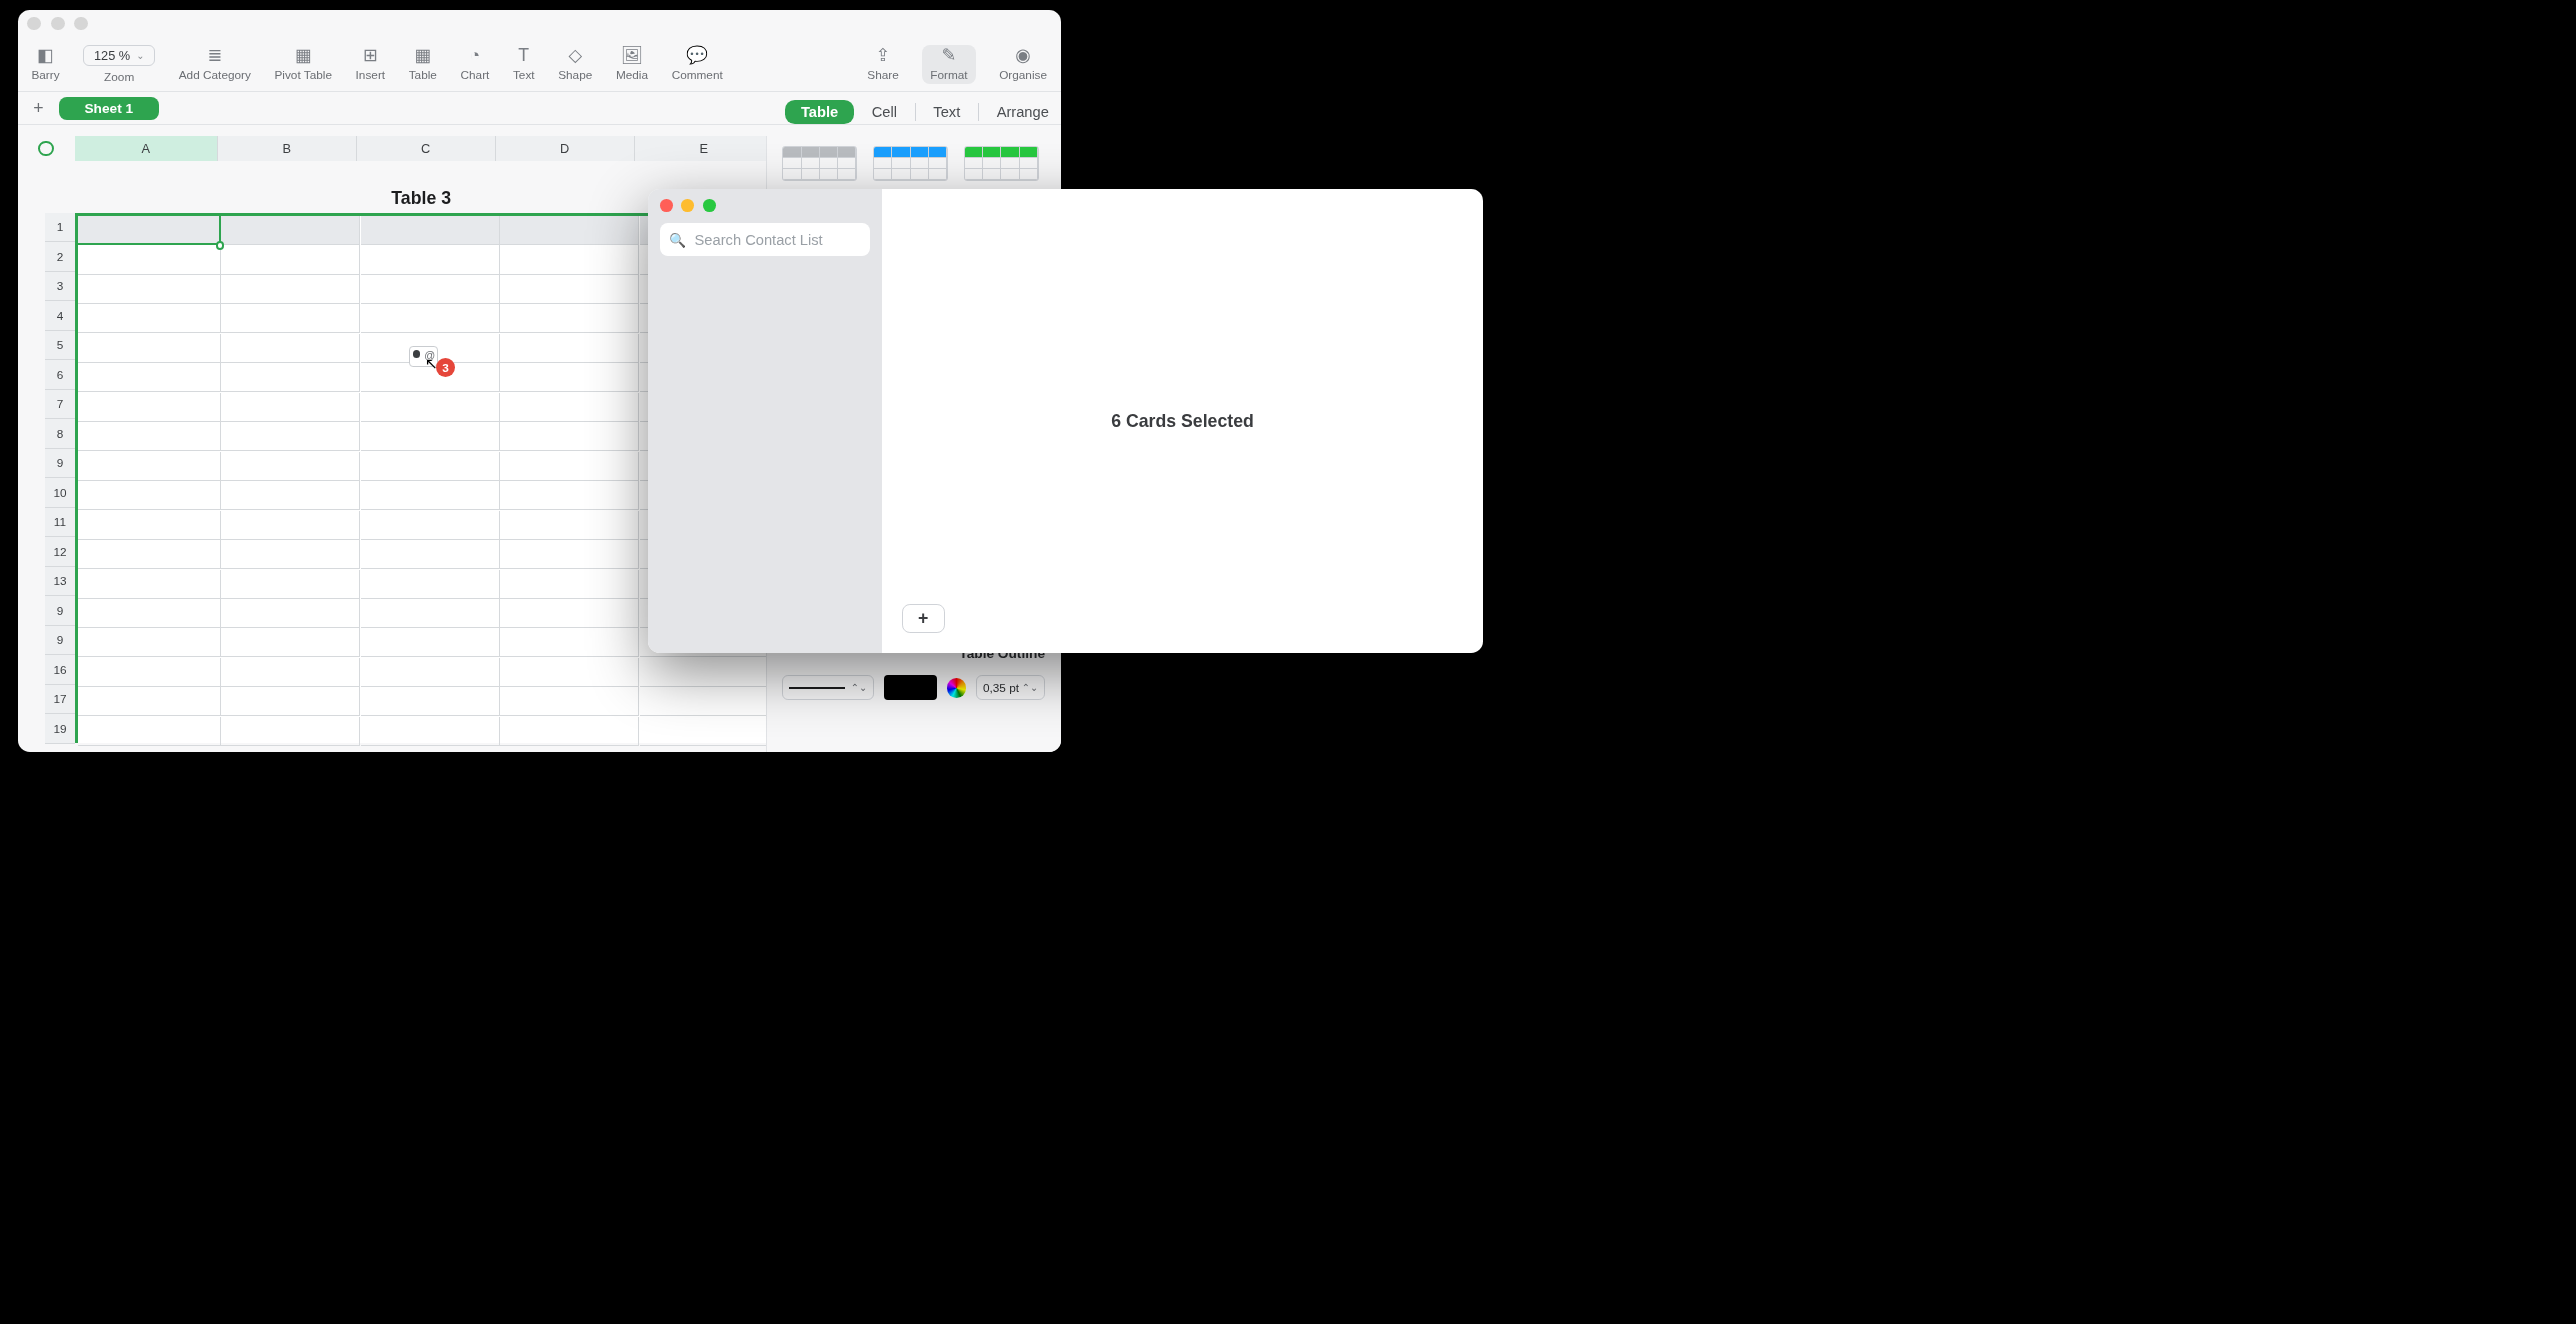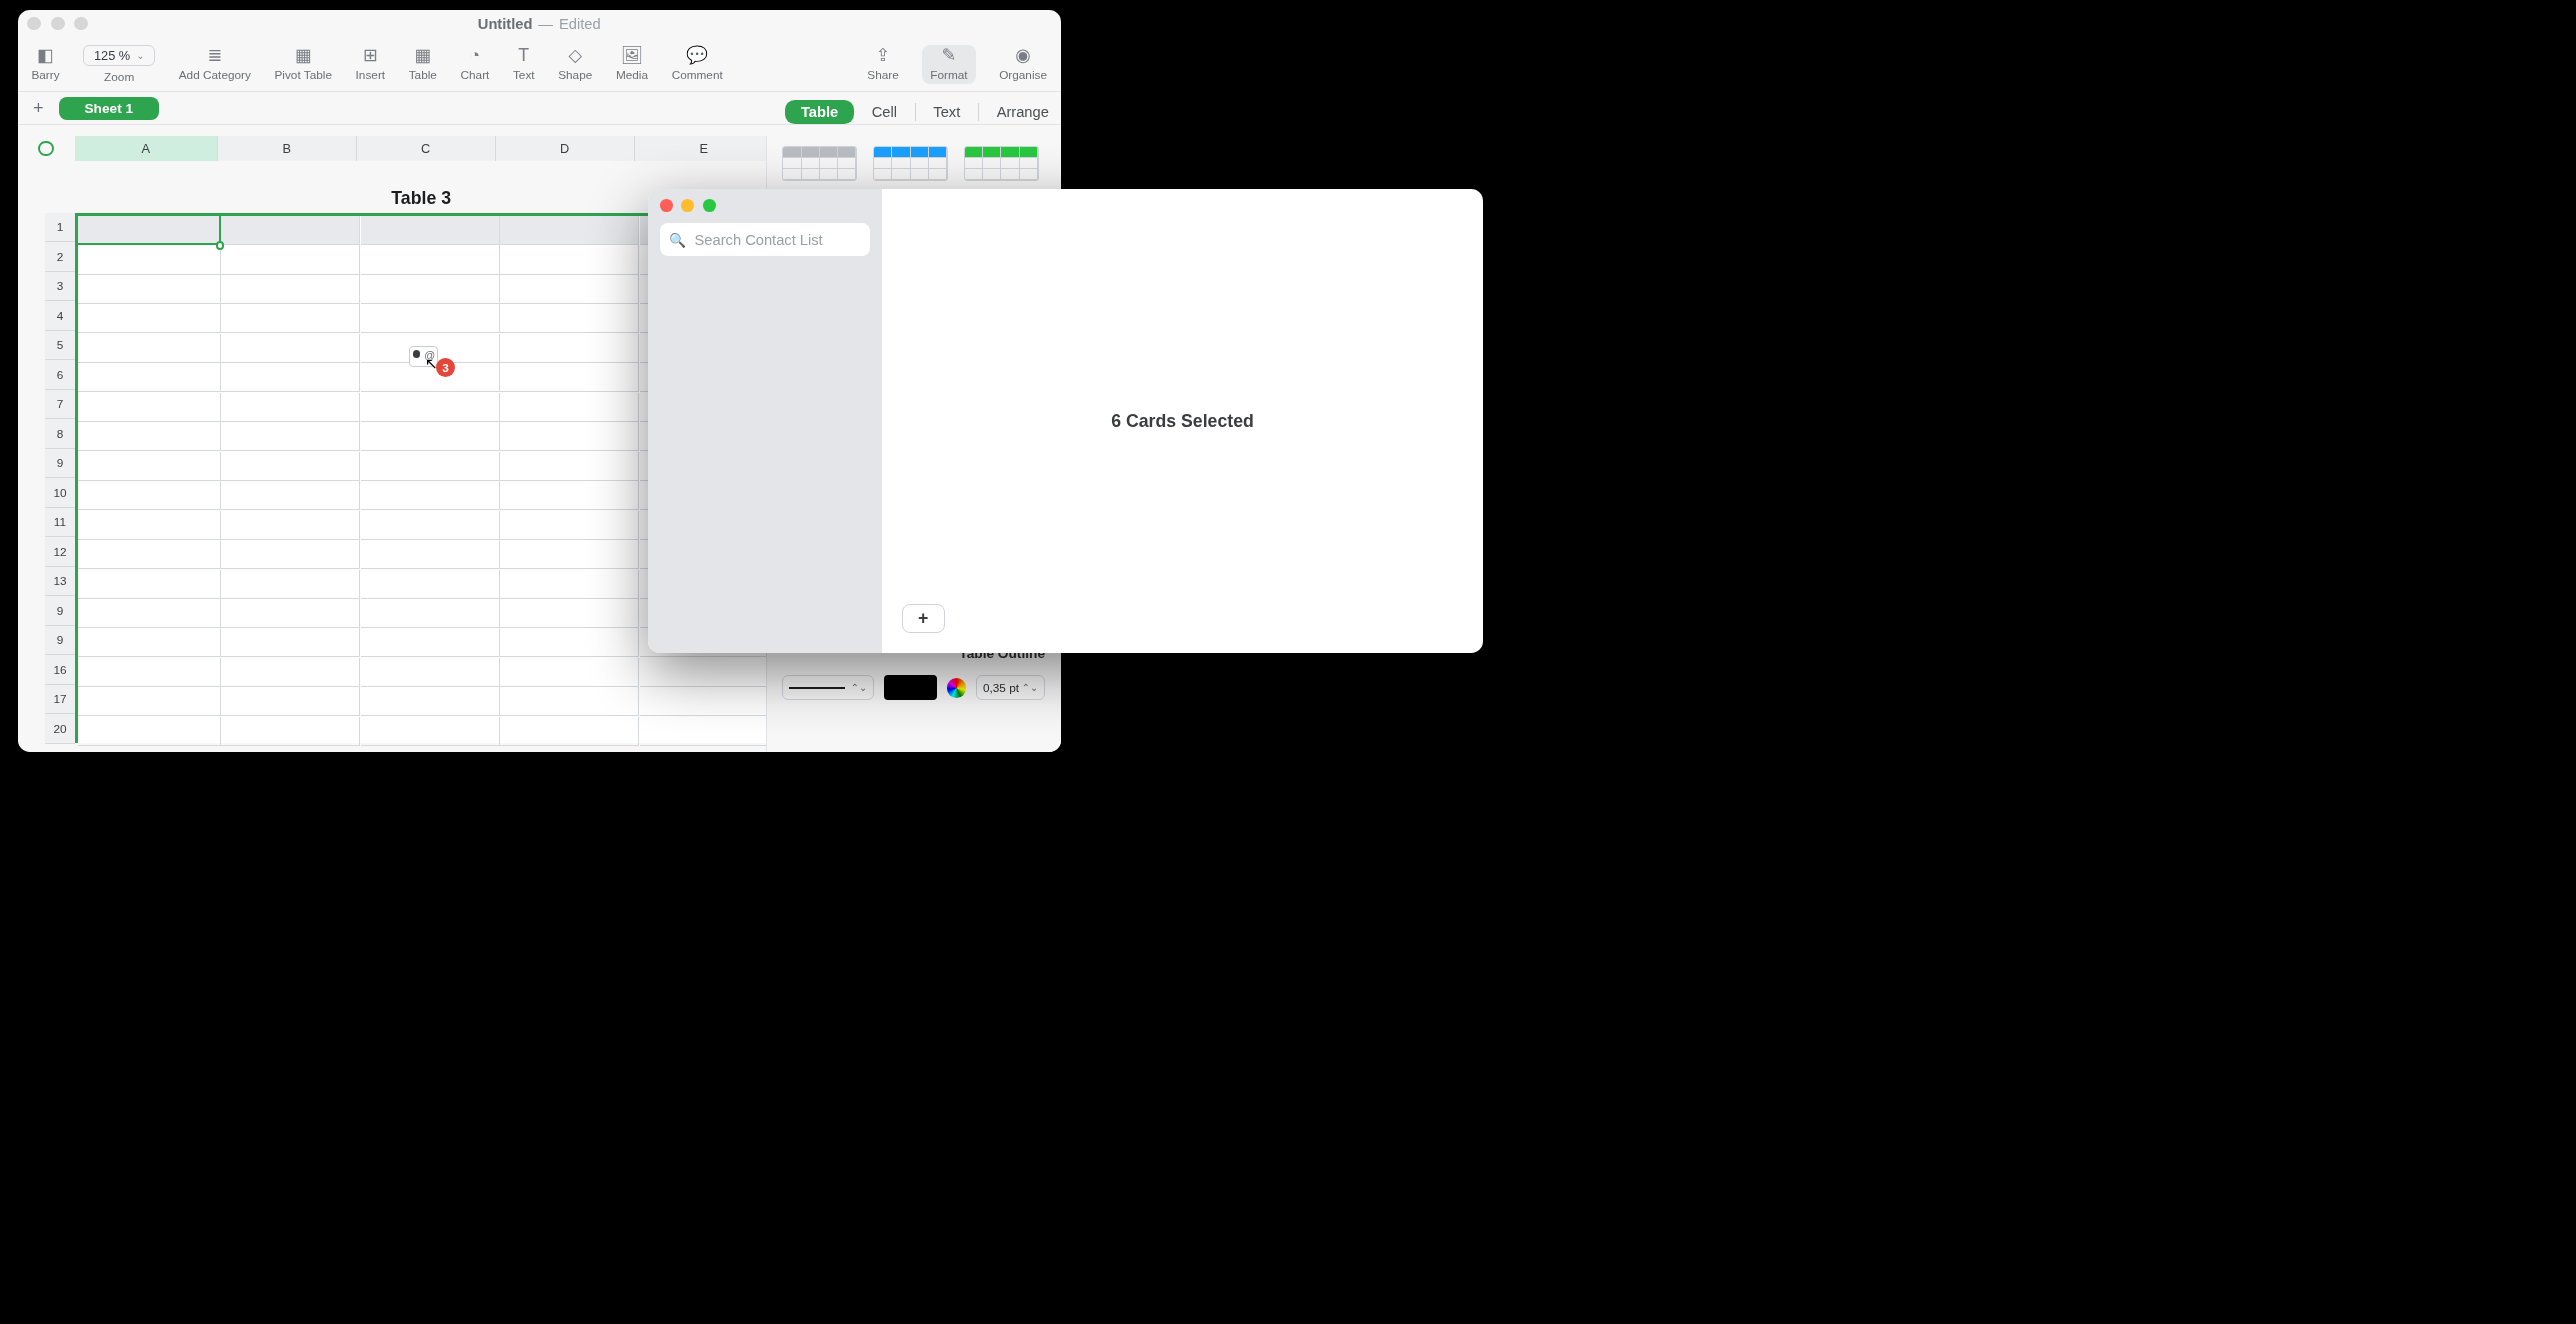--- a/index.html
+++ b/index.html
@@ -162,25 +162,20 @@
 </head>
 <body>
 
 <div id="numbers-window">
 
   <div class="titlebar">
     <div class="traffic">
       <div class="dot"></div>
       <div class="dot"></div>
       <div class="dot"></div>
-    </div>
-    <div class="title-wrap">
-      <span class="t1">Untitled</span>
-      <span>—</span>
-      <span>Edited</span>
     </div>
   </div>
 
   <div class="toolbar">
     <div class="tbtn">
       <div class="ic">◧</div>
       <div class="lbl">Barry</div>
     </div>
     <div class="zoom">
       <div class="zoomsel">
@@ -281,21 +276,21 @@
           <div class="rowhdr">8</div>
           <div class="rowhdr">9</div>
           <div class="rowhdr">10</div>
           <div class="rowhdr">11</div>
           <div class="rowhdr">12</div>
           <div class="rowhdr">13</div>
           <div class="rowhdr">9</div>
           <div class="rowhdr">9</div>
           <div class="rowhdr">16</div>
           <div class="rowhdr">17</div>
-          <div class="rowhdr">20</div>
+          <div class="rowhdr">19</div>
         </div>
     </div>
 
     <div class="tablelbl" style="top: 73px;">Table 3</div>
 
     <div class="grid" id="grid" style="top: 77px; height: 530px;">
         <div class="cell" style="left: 0px; top: 0px; width: 143px; background: rgb(231, 233, 236);"></div>
         <div class="cell" style="left: 143px; top: 0px; width: 139px; background: rgb(231, 233, 236);"></div>
         <div class="cell" style="left: 283px; top: 0px; width: 139px; background: rgb(231, 233, 236);"></div>
         <div class="cell" style="left: 422px; top: 0px; width: 139px; background: rgb(231, 233, 236);"></div>

